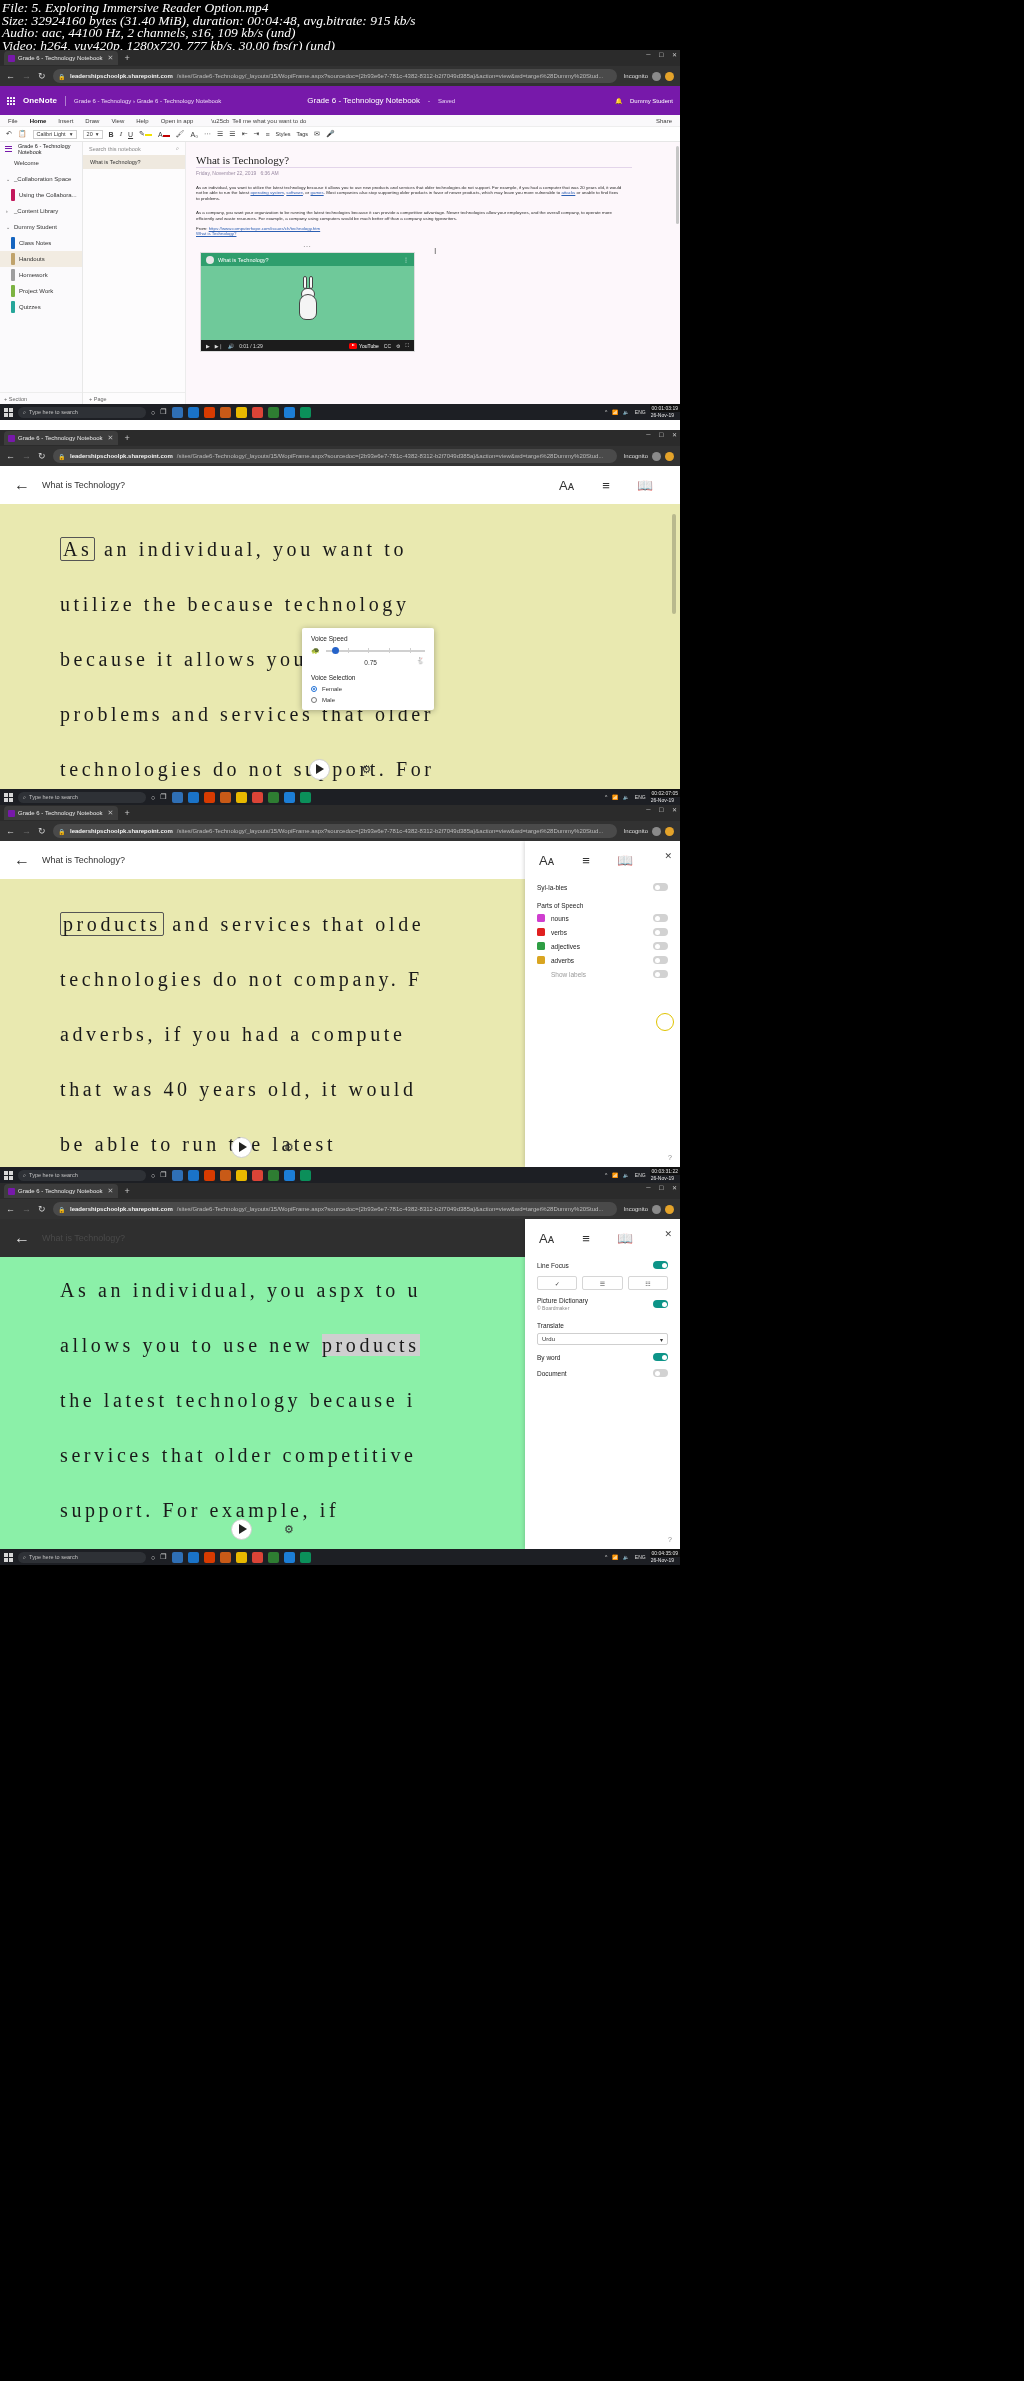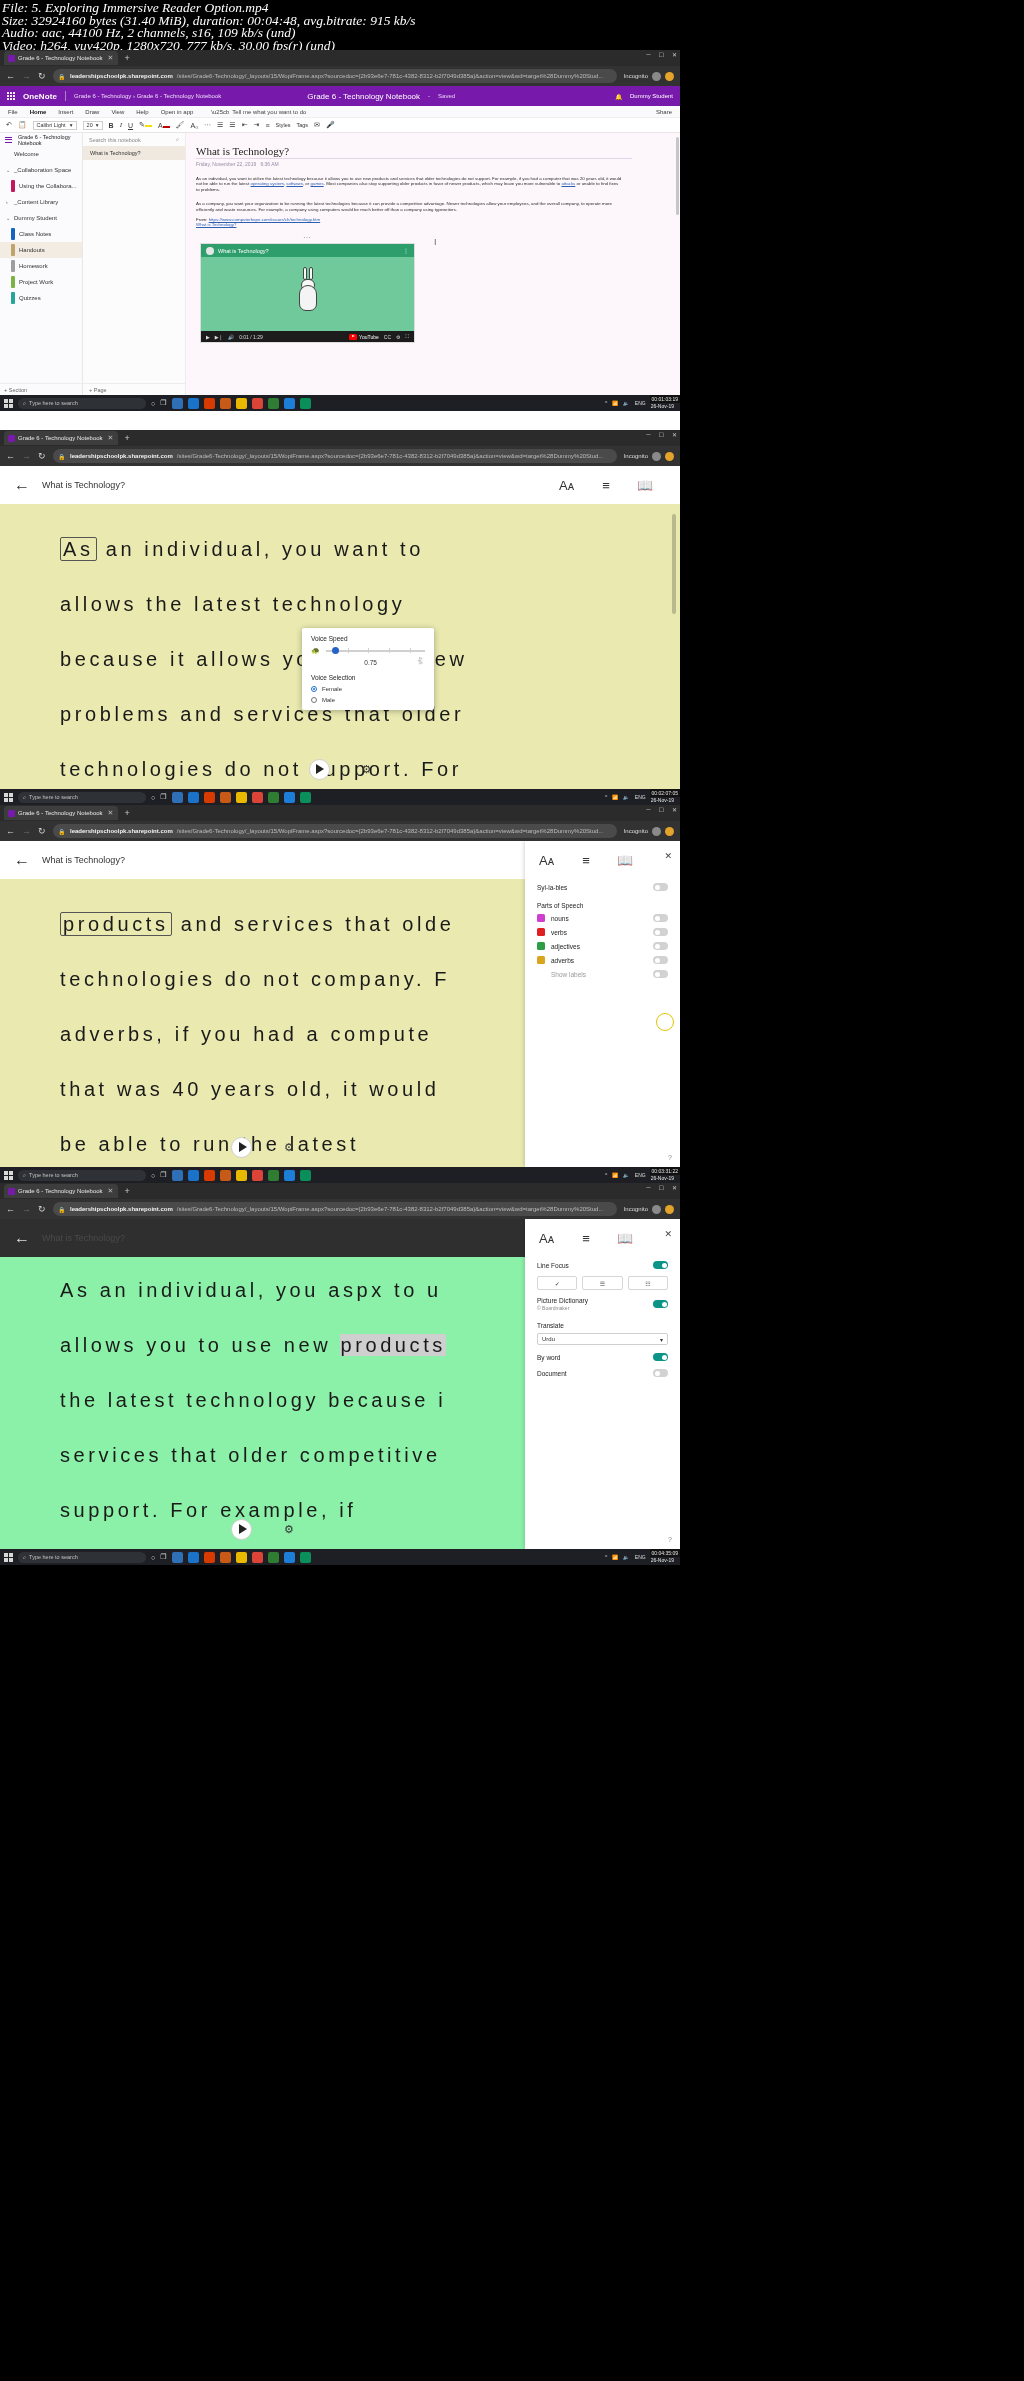--- a/index.html
+++ b/index.html
@@ -46,21 +46,21 @@
     gap:4px; padding:0 6px; font-size:6px; color:#bdbdbd; overflow:hidden; white-space:nowrap;
   }
   .omnibox .lock { font-size:6px; color:#d8d8d8; }
   .omnibox b { color:#f2f2f2; font-weight:700; }
   .incog { font-size:6px; color:#ddd; display:flex; align-items:center; gap:4px;}
   .avatar-dot { width:9px;height:9px;border-radius:50%;background:#e4a32a; }
   .avatar-dot.grey { background:#8a8a8a; }
 
   
   .on-appbar {
-    height:20px; background:#7719aa; display:flex; align-items:center; gap:8px; padding:0 7px;
+    height:29px; background:#7719aa; display:flex; align-items:center; gap:8px; padding:0 7px;
     color:#fff; font-size:6.5px;
   }
   .waffle { display:grid; grid-template-columns:repeat(3,2px); gap:1px; }
   .waffle i { width:2px;height:2px;background:#fff;display:block;border-radius:0.5px;}
   .on-brand { font-size:8px; font-weight:600; letter-spacing:.1px;}
   .on-sep { width:1px; height:10px; background:#b07fd0;}
   .on-crumb { font-size:6px; color:#eedcf7;}
   .on-doctitle { font-size:8px; margin-left:78px; }
   .on-saved { font-size:6px; color:#e7d3f4; }
   .on-right { margin-left:auto; display:flex; align-items:center; gap:7px;}
@@ -140,21 +140,21 @@
   .tb-clock { font-size:5px; color:#e4e4e4; text-align:right; line-height:6px;}
   .tb-overlay { position:absolute; right:0; top:0; background:#111; color:#e8e8e8; font-size:5px; padding:1px 2px; line-height:6px; text-align:right;}
 
   
   .ir { position:relative; background:#e9e9b0; width:680px; overflow:hidden;}
   .ir-topbar { height:38px; background:#fff; display:flex; align-items:center; padding:0 14px; }
   .ir-back { font-size:16px; color:#333; width:28px;}
   .ir-doctitle { font-size:9px; color:#333; }
   .ir-tools { margin-left:auto; display:flex; align-items:center; gap:28px; padding-right:12px;}
   .ir-tool { font-size:13px; color:#333; line-height:1; }
-  .ir-text { padding:18px 0 0 60px; font-family:Liberation Sans, sans-serif; }
+  .ir-text { padding:18px 0 0 60px; font-family:Liberation Serif, serif; }
   .ir-line { font-size:20px; letter-spacing:3.6px; line-height:55px; color:#1a1a1a; white-space:nowrap;}
   .ir-line .hl-box { border:1.4px solid #555; padding:0 2px; border-radius:2px;}
   .ir-line .sel-grey { background:#cfcfcf; }
   .ir-scroll { position:absolute; right:4px; top:48px; width:4px; height:100px; background:#b9b98e; border-radius:2px;}
   .ir-playbar { position:absolute; left:0; bottom:0; width:100%; height:40px; display:flex; align-items:center; justify-content:center; gap:32px;}
   .play-btn { width:21px;height:21px;border-radius:50%;background:#fff;border:1px solid #cfcfcf; display:flex; align-items:center; justify-content:center;}
   .play-btn:after{content:'';border-left:8px solid #222;border-top:5px solid transparent;border-bottom:5px solid transparent;margin-left:2px;}
   .voice-btn { font-size:11px; color:#333;}
 
   
@@ -499,21 +499,21 @@
       <span class="ir-back">←</span>
       <span class="ir-doctitle">What is Technology?</span>
       <span class="ir-tools">
         <span class="ir-tool">Aᴀ</span>
         <span class="ir-tool">≡</span>
         <span class="ir-tool">📖</span>
       </span>
     </div>
     <div class="ir-text">
       <div class="ir-line"><span class="hl-box">As</span> an individual, you want to</div>
-      <div class="ir-line">allows the latest technology</div>
+      <div class="ir-line">utilize the because technology</div>
       <div class="ir-line">because it allows you to use new</div>
       <div class="ir-line">problems and services that older</div>
       <div class="ir-line">technologies do not support. For</div>
     </div>
     <div class="ir-scroll"></div>
 
     <div class="ir-playbar">
       <span class="play-btn"></span>
       <span class="voice-btn">⚙</span>
     </div>

